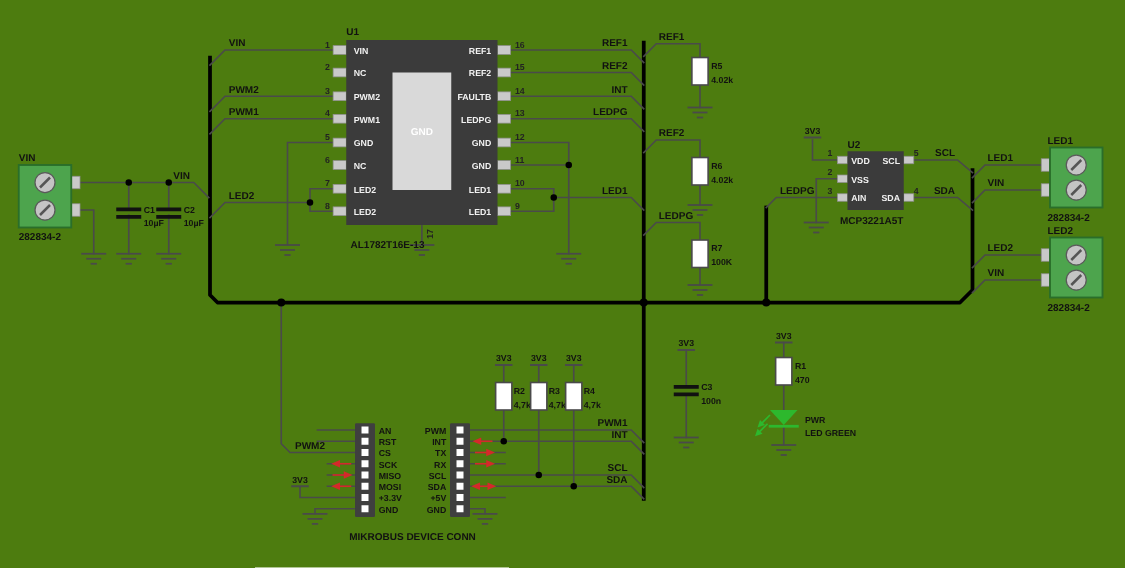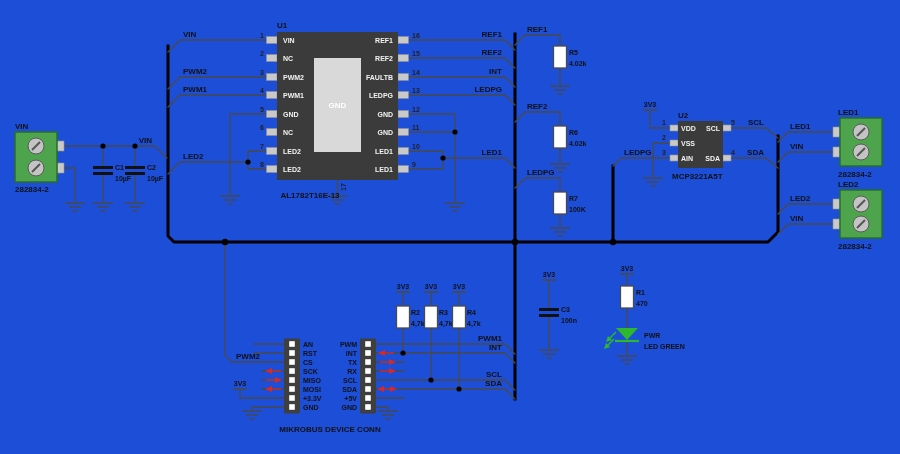--- a/index.html
+++ b/index.html
@@ -1,16 +1,16 @@
 <!DOCTYPE html>
 <html><head>
 <meta charset="utf-8">
 <style>
   html,body{margin:0;padding:0;background:#fff;}
-  .stage{position:relative;width:900px;height:454px;background:#1d4ed8;overflow:hidden;}
+  .stage{position:relative;width:900px;height:454px;background:#4d7c0f;overflow:hidden;}
   svg text{font-family:"Liberation Sans","DejaVu Sans",sans-serif;}
   .wire{stroke:#4a4a4a;stroke-width:1.3;fill:none;stroke-linecap:square;}
   .bus{stroke:#000;stroke-width:3;fill:none;stroke-linejoin:round;stroke-linecap:square;}
   .dot{fill:#000;}
   .lbl{font-size:8px;font-weight:bold;fill:#111;}
   .sm{font-size:7px;font-weight:bold;fill:#111;}
   .pinnum{font-size:7px;font-weight:bold;fill:#222;}
   .icpin{font-size:7px;font-weight:bold;fill:#f2f2f2;}
   .padlbl{font-size:8px;font-weight:bold;fill:#ffffff;}
   .part{font-size:8px;font-weight:bold;fill:#111;}

